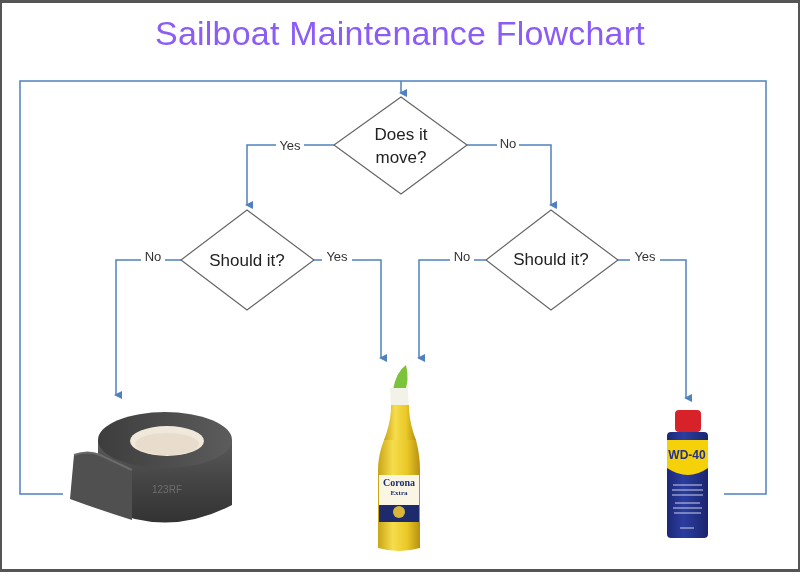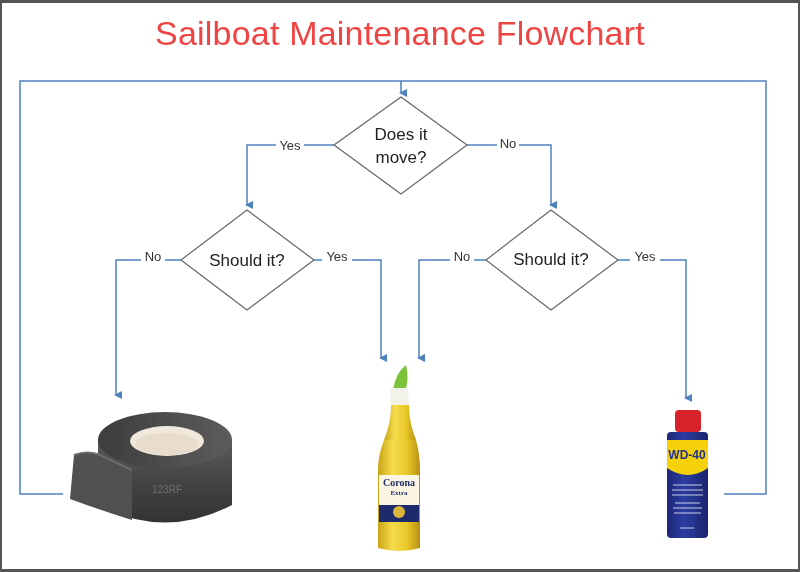--- a/index.html
+++ b/index.html
@@ -1,18 +1,18 @@
 <!DOCTYPE html>
 <html><head>
 <meta charset="utf-8">
 <style>
   html,body{margin:0;padding:0;background:#fff;}
   body{width:800px;height:572px;overflow:hidden;font-family:"Liberation Sans",sans-serif;}
   .frame{position:absolute;left:0;top:0;width:800px;height:572px;box-sizing:border-box;border:2px solid #555;border-top-width:3px;border-bottom-width:3px;background:#fff;}
-  .title{position:absolute;left:0;top:14px;width:800px;text-align:center;font-size:34px;color:#ef4444;letter-spacing:0.2px;}
+  .title{position:absolute;left:0;top:14px;width:800px;text-align:center;font-size:34px;color:#8b5cf6;letter-spacing:0.2px;}
   svg.flow{position:absolute;left:0;top:0;}
   .lbl{font-family:"Liberation Sans",sans-serif;fill:#333;font-size:13px;}
   .dtext{font-family:"Liberation Sans",sans-serif;fill:#222;font-size:17px;}
 </style>
 </head>
 <body>
 
 <div class="frame"></div>
 <div class="title">Sailboat Maintenance Flowchart</div>
 

